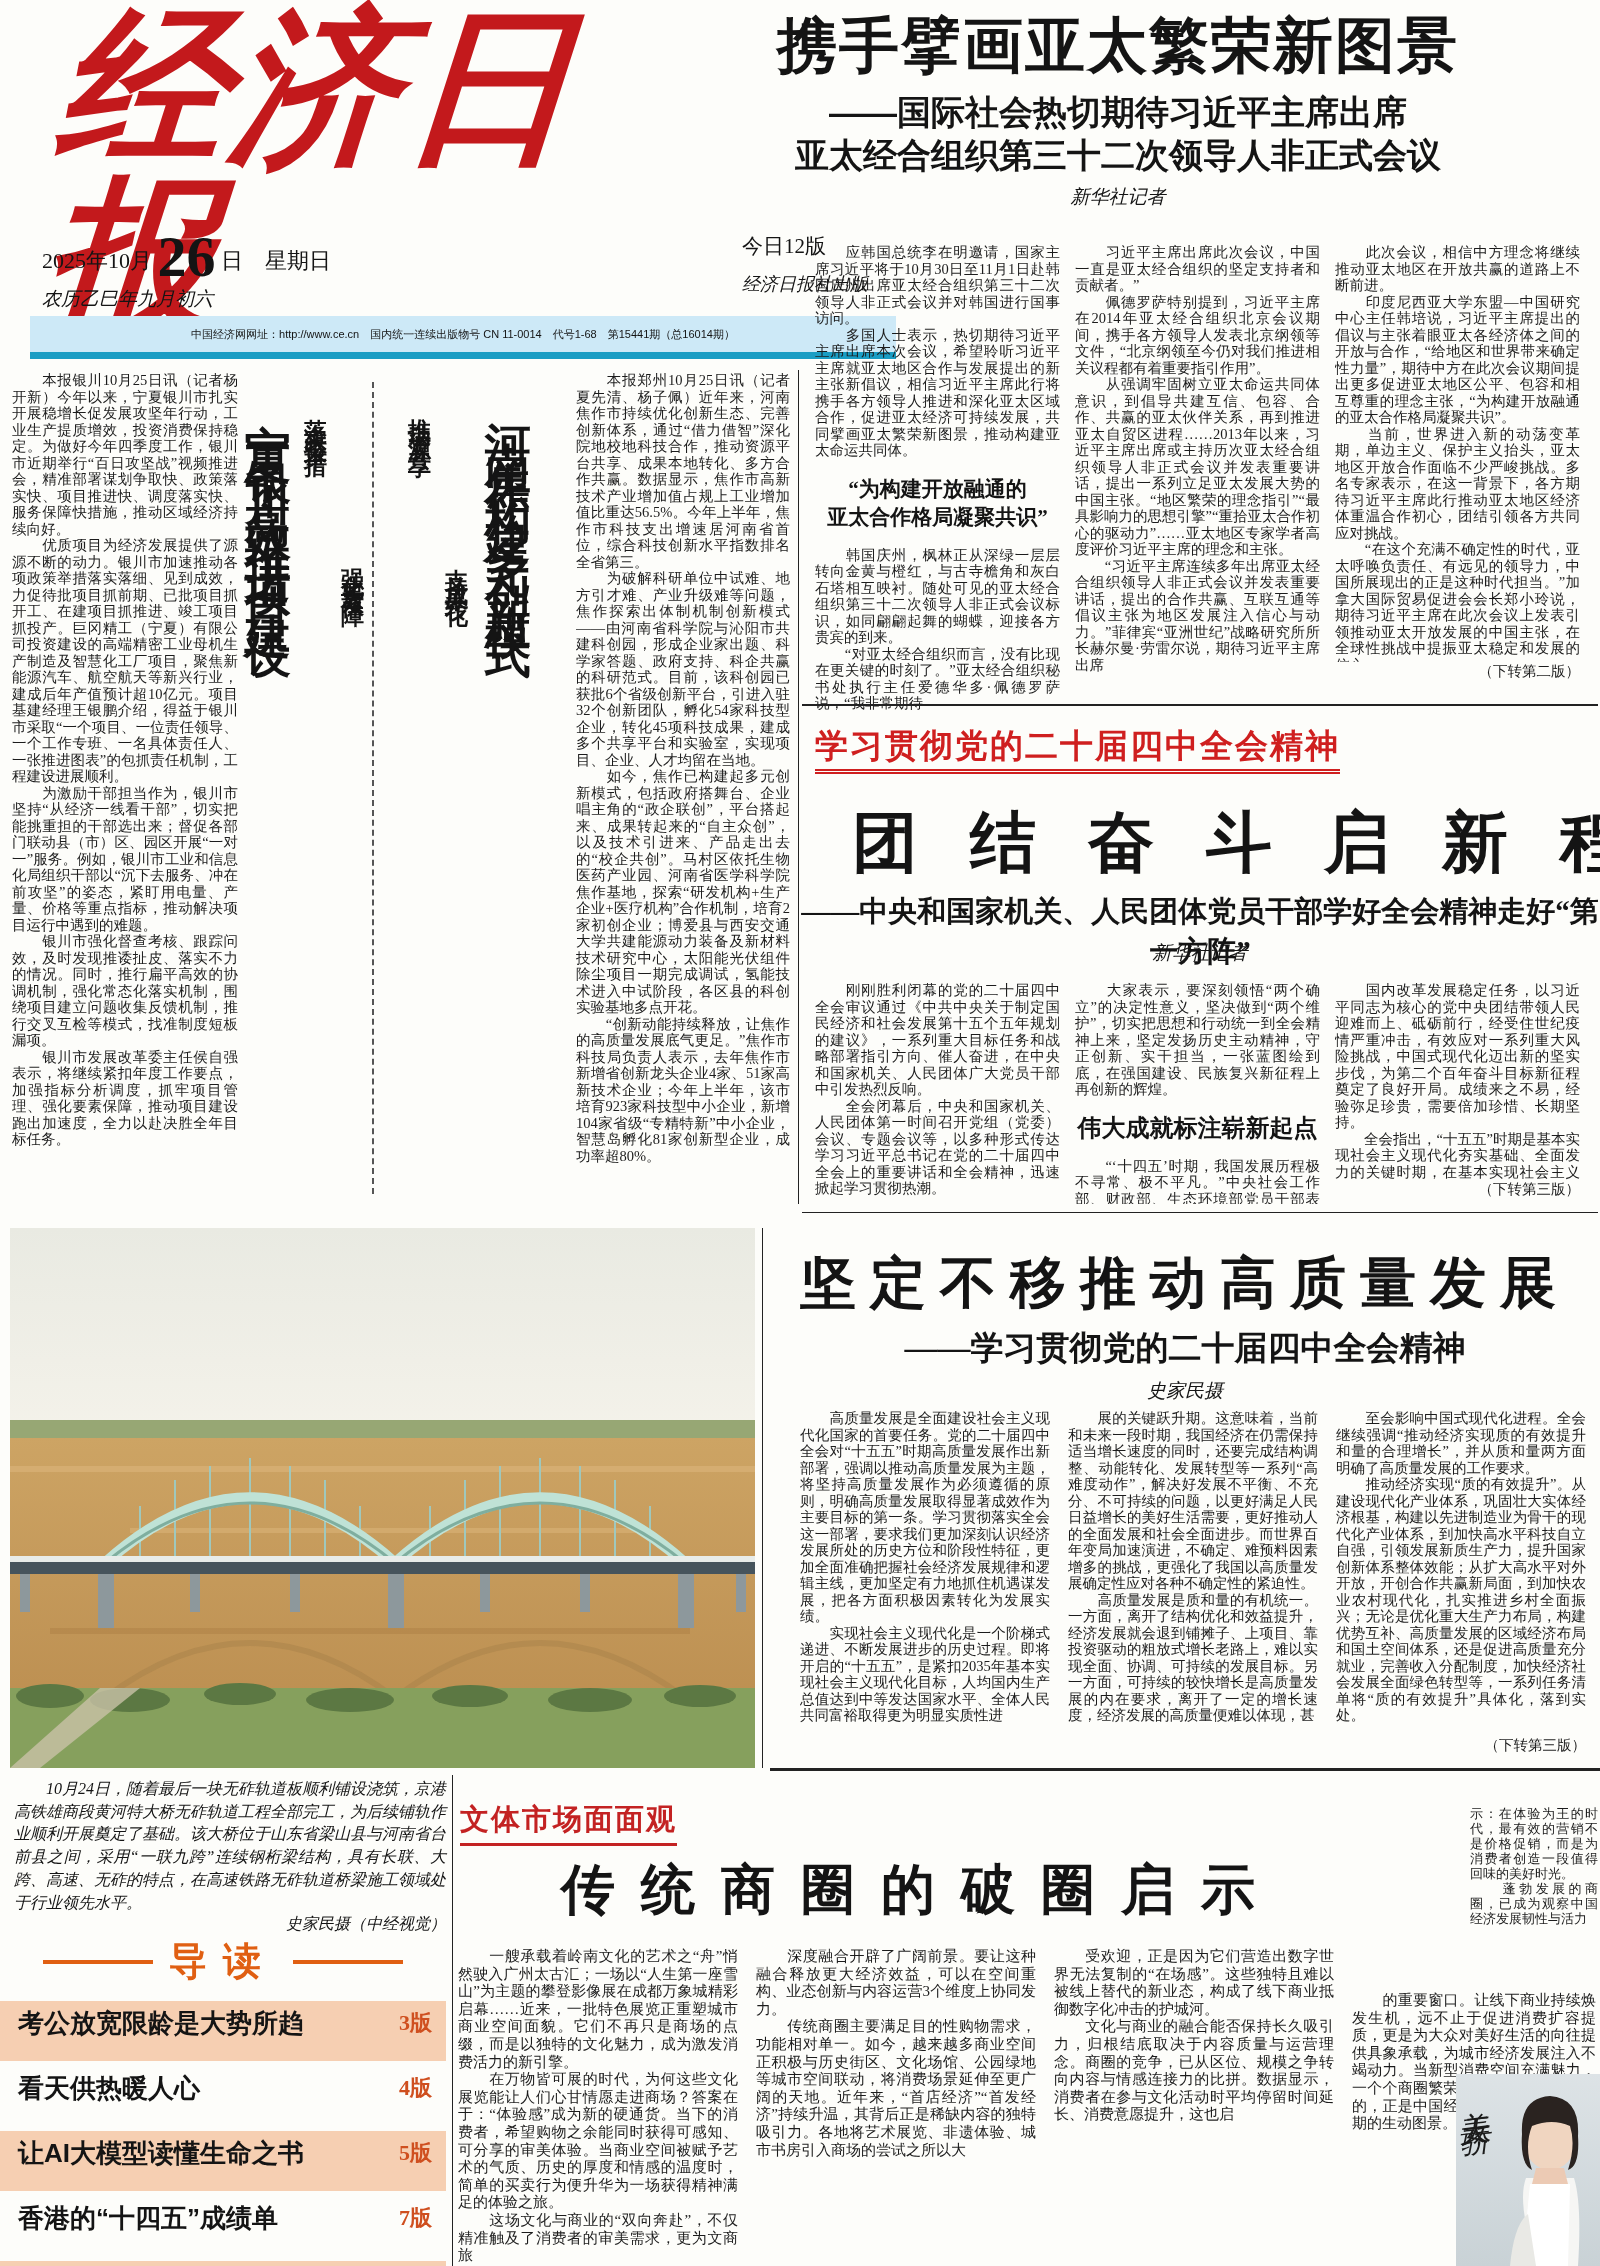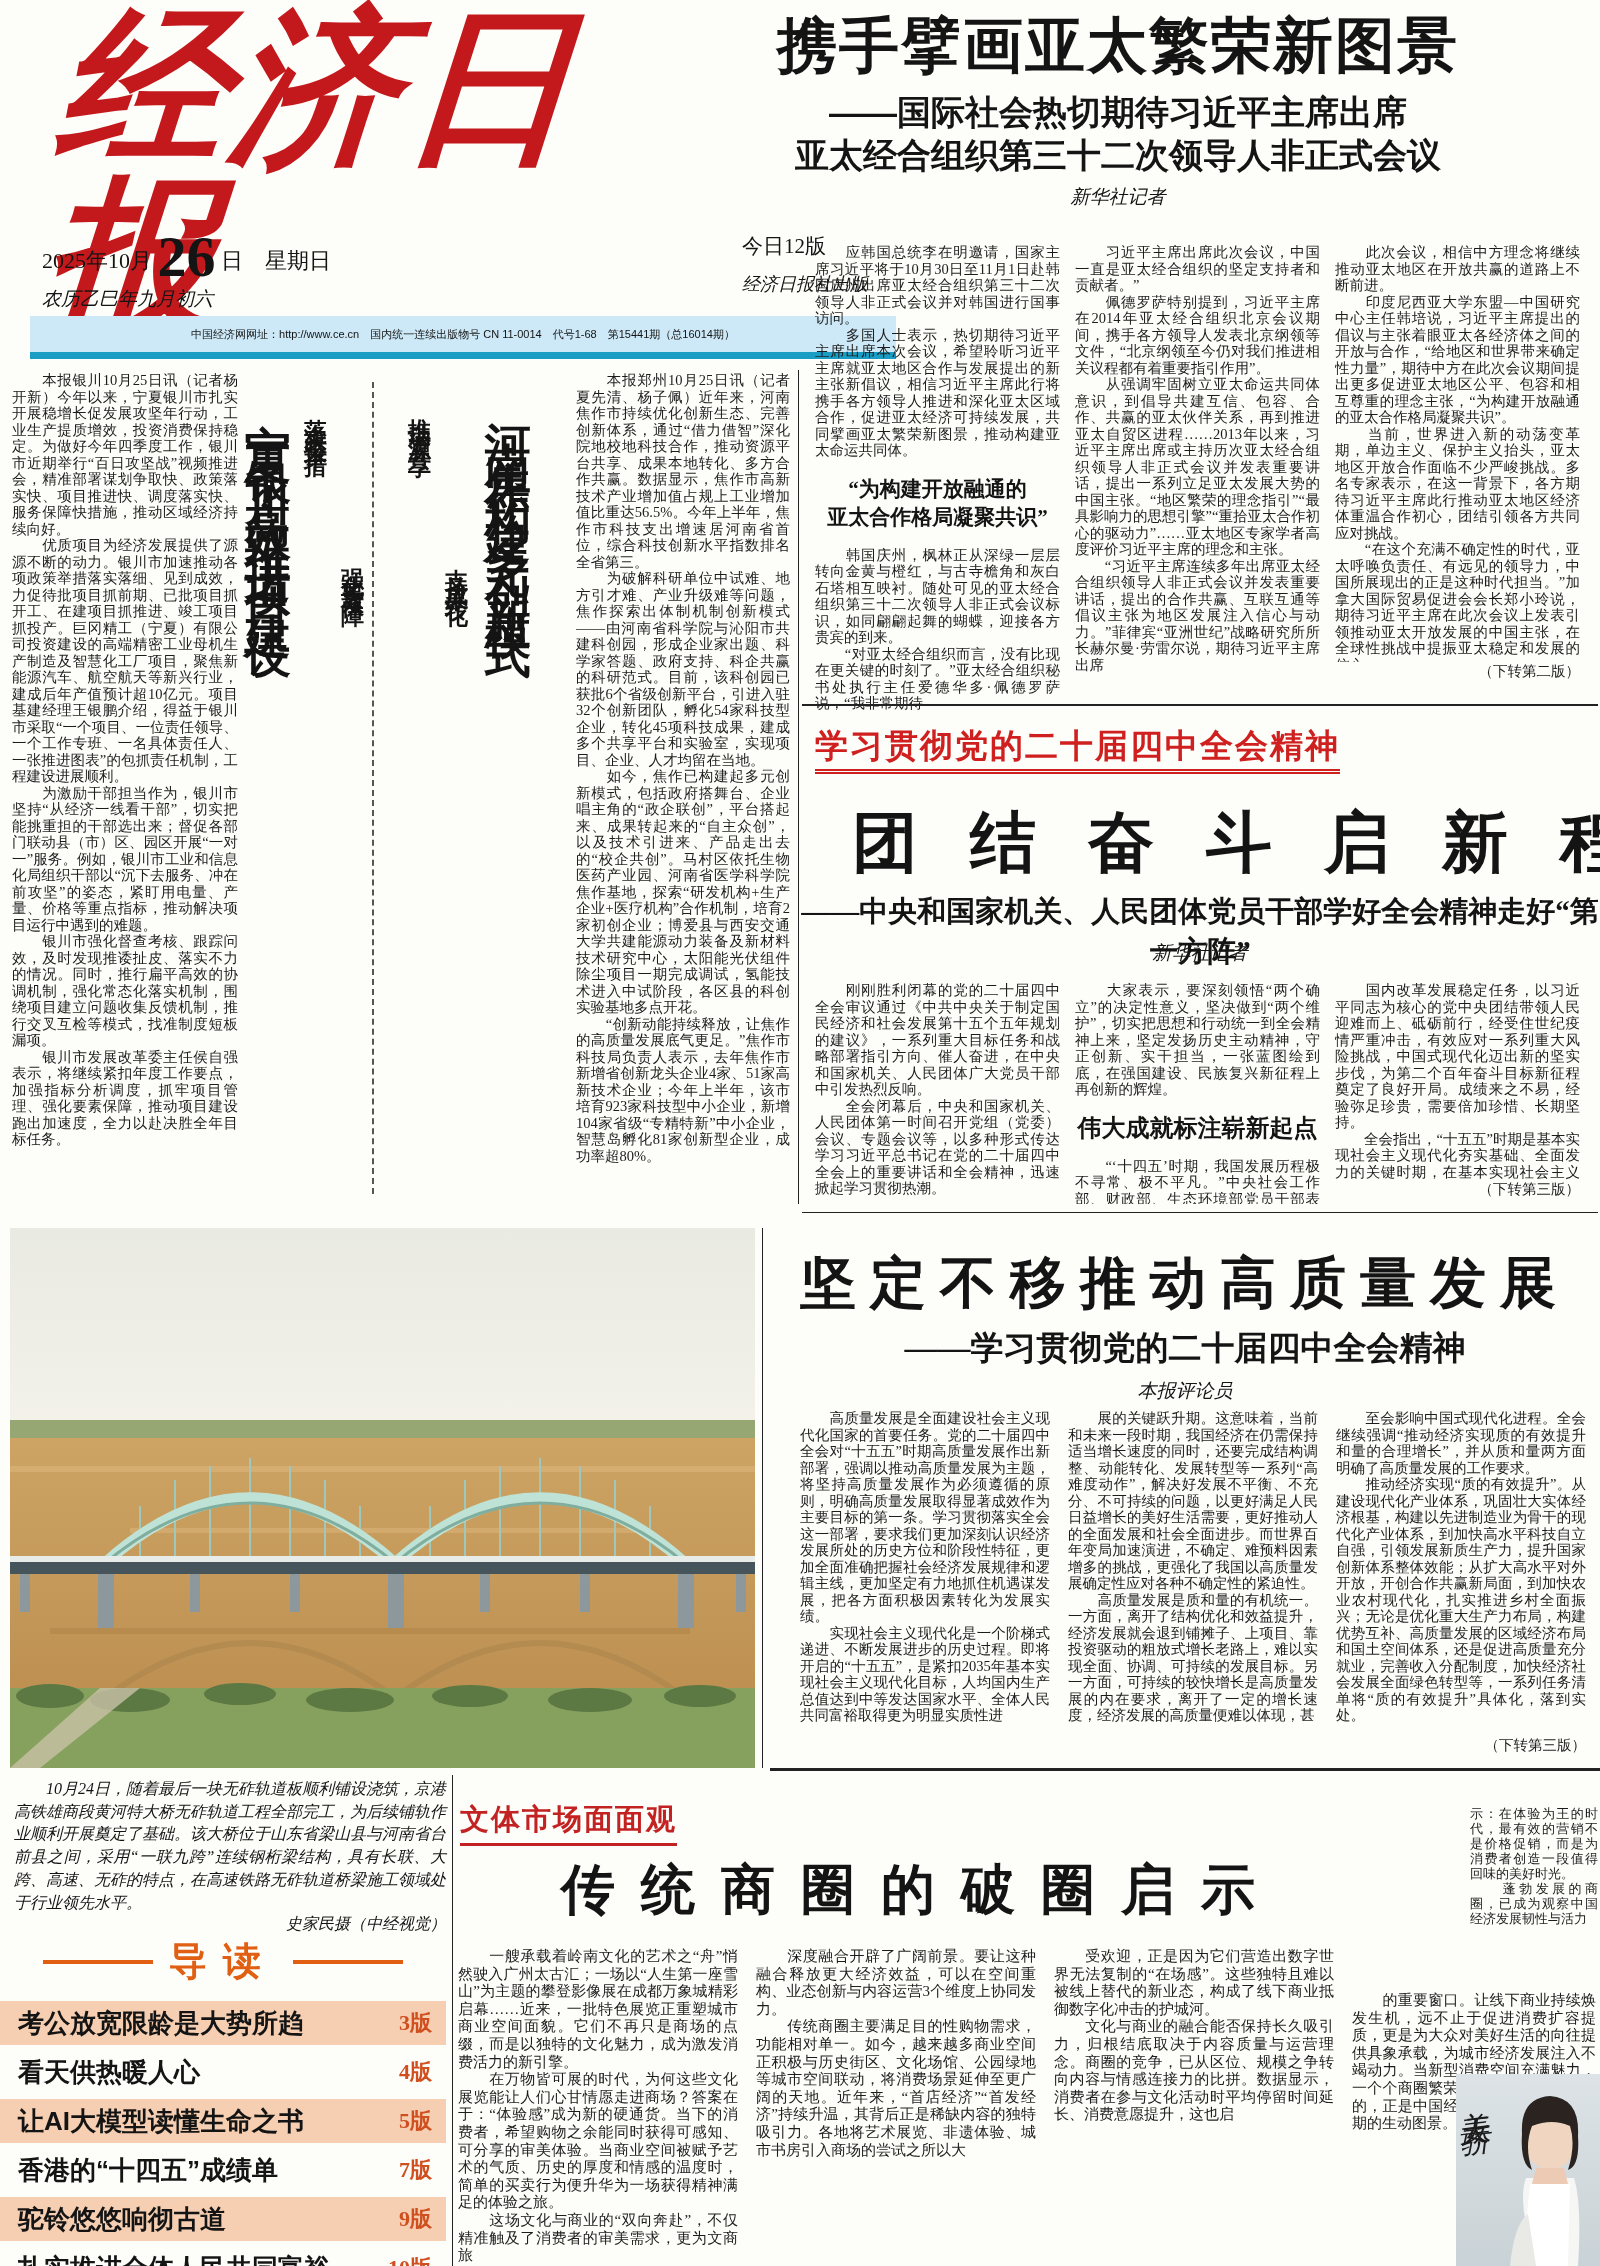--- a/index.html
+++ b/index.html
@@ -42,21 +42,21 @@
   .edit-title{font-size:56px;font-weight:800;text-align:center;letter-spacing:14px;}
   .edit-sub{font-size:33px;font-weight:800;text-align:center;}
   .caption{font-size:16px;line-height:1.42;text-align:justify;white-space:pre-line;font-style:italic;}
   .credit{font-size:16px;text-align:right;font-style:italic;}
   
   .daodu-head{display:flex;align-items:center;justify-content:center;gap:16px;}
   .daodu-head .dash{height:4px;background:#e05f12;width:110px;}
   .daodu-head .txt{color:#e05f12;font-size:38px;font-weight:800;letter-spacing:16px;
                    font-family:"Liberation Sans","DejaVu Sans",sans-serif;}
   .daodu-row{display:flex;align-items:center;justify-content:space-between;height:44px;
-             padding:0 14px 0 18px;margin-bottom:5px;}
+             padding:0 14px 16px 18px;margin-bottom:5px;}
   .daodu-row.alt{background:#f6cfb2;}
   .daodu-title{font-size:26px;font-weight:700;font-family:"Liberation Sans","DejaVu Sans",sans-serif;}
   .daodu-page{color:#cf4f1f;font-size:22px;font-weight:700;}
   
   .market-kicker{color:#c32222;font-weight:800;font-size:29px;border-bottom:3px solid #c32222;
                  padding-bottom:3px;display:inline-block;letter-spacing:2px;}
   .market-title{font-size:54px;font-weight:800;letter-spacing:26px;text-align:center;white-space:nowrap;}
   .signature{writing-mode:vertical-rl;font-style:italic;font-size:30px;color:#1b1b1b;
              transform:rotate(-7deg);letter-spacing:8px;line-height:1;}
 </style>
@@ -230,21 +230,21 @@
       </g>
       <path d="M0 540 L90 460 L130 460 L30 540 Z" fill="#c9c2a8" opacity="0.8"></path>
     </svg>
   </div>
 
   <div class="abs hrule" style="left:770px;top:1768px;width:830px;height:3px;"></div>
   <div class="abs vrule" style="left:762px;top:1228px;height:540px;"></div>
 
   <div class="abs edit-title sans" style="left:775px;top:1246px;width:820px;">坚定不移推动高质量发展</div>
   <div class="abs edit-sub" style="left:775px;top:1326px;width:820px;">——学习贯彻党的二十届四中全会精神</div>
-  <div class="abs byline" style="left:775px;top:1378px;width:820px;">本报评论员</div>
+  <div class="abs byline" style="left:775px;top:1378px;width:820px;">史家民摄</div>
 
   <div class="abs body-text" style="left:800px;top:1410px;width:250px;height:350px;">　　高质量发展是全面建设社会主义现代化国家的首要任务。党的二十届四中全会对“十五五”时期高质量发展作出新部署，强调以推动高质量发展为主题，将坚持高质量发展作为必须遵循的原则，明确高质量发展取得显著成效作为主要目标的第一条。学习贯彻落实全会这一部署，要求我们更加深刻认识经济发展所处的历史方位和阶段性特征，更加全面准确把握社会经济发展规律和逻辑主线，更加坚定有力地抓住机遇谋发展，把各方面积极因素转化为发展实绩。
 　　实现社会主义现代化是一个阶梯式递进、不断发展进步的历史过程。即将开启的“十五五”，是紧扣2035年基本实现社会主义现代化目标，人均国内生产总值达到中等发达国家水平、全体人民共同富裕取得更为明显实质性进</div>
   <div class="abs body-text" style="left:1068px;top:1410px;width:250px;height:350px;">　　展的关键跃升期。这意味着，当前和未来一段时期，我国经济在仍需保持适当增长速度的同时，还要完成结构调整、动能转化、发展转型等一系列“高难度动作”，解决好发展不平衡、不充分、不可持续的问题，以更好满足人民日益增长的美好生活需要，更好推动人的全面发展和社会全面进步。而世界百年变局加速演进，不确定、难预料因素增多的挑战，更强化了我国以高质量发展确定性应对各种不确定性的紧迫性。
 　　高质量发展是质和量的有机统一。一方面，离开了结构优化和效益提升，经济发展就会退到铺摊子、上项目、靠投资驱动的粗放式增长老路上，难以实现全面、协调、可持续的发展目标。另一方面，可持续的较快增长是高质量发展的内在要求，离开了一定的增长速度，经济发展的高质量便难以体现，甚</div>
   <div class="abs" style="left:1336px;top:1410px;width:250px;height:350px;overflow:hidden;">
     <div class="body-text" style="height:326px;">　　至会影响中国式现代化进程。全会继续强调“推动经济实现质的有效提升和量的合理增长”，并从质和量两方面明确了高质量发展的工作要求。
 　　推动经济实现“质的有效提升”。从建设现代化产业体系，巩固壮大实体经济根基，构建以先进制造业为骨干的现代化产业体系，到加快高水平科技自立自强，引领发展新质生产力，提升国家创新体系整体效能；从扩大高水平对外开放，开创合作共赢新局面，到加快农业农村现代化，扎实推进乡村全面振兴；无论是优化重大生产力布局，构建优势互补、高质量发展的区域经济布局和国土空间体系，还是促进高质量充分就业，完善收入分配制度，加快经济社会发展全面绿色转型等，一系列任务清单将“质的有效提升”具体化，落到实处。</div>
     <div class="turn-line">（下转第三版）</div>
   </div>

